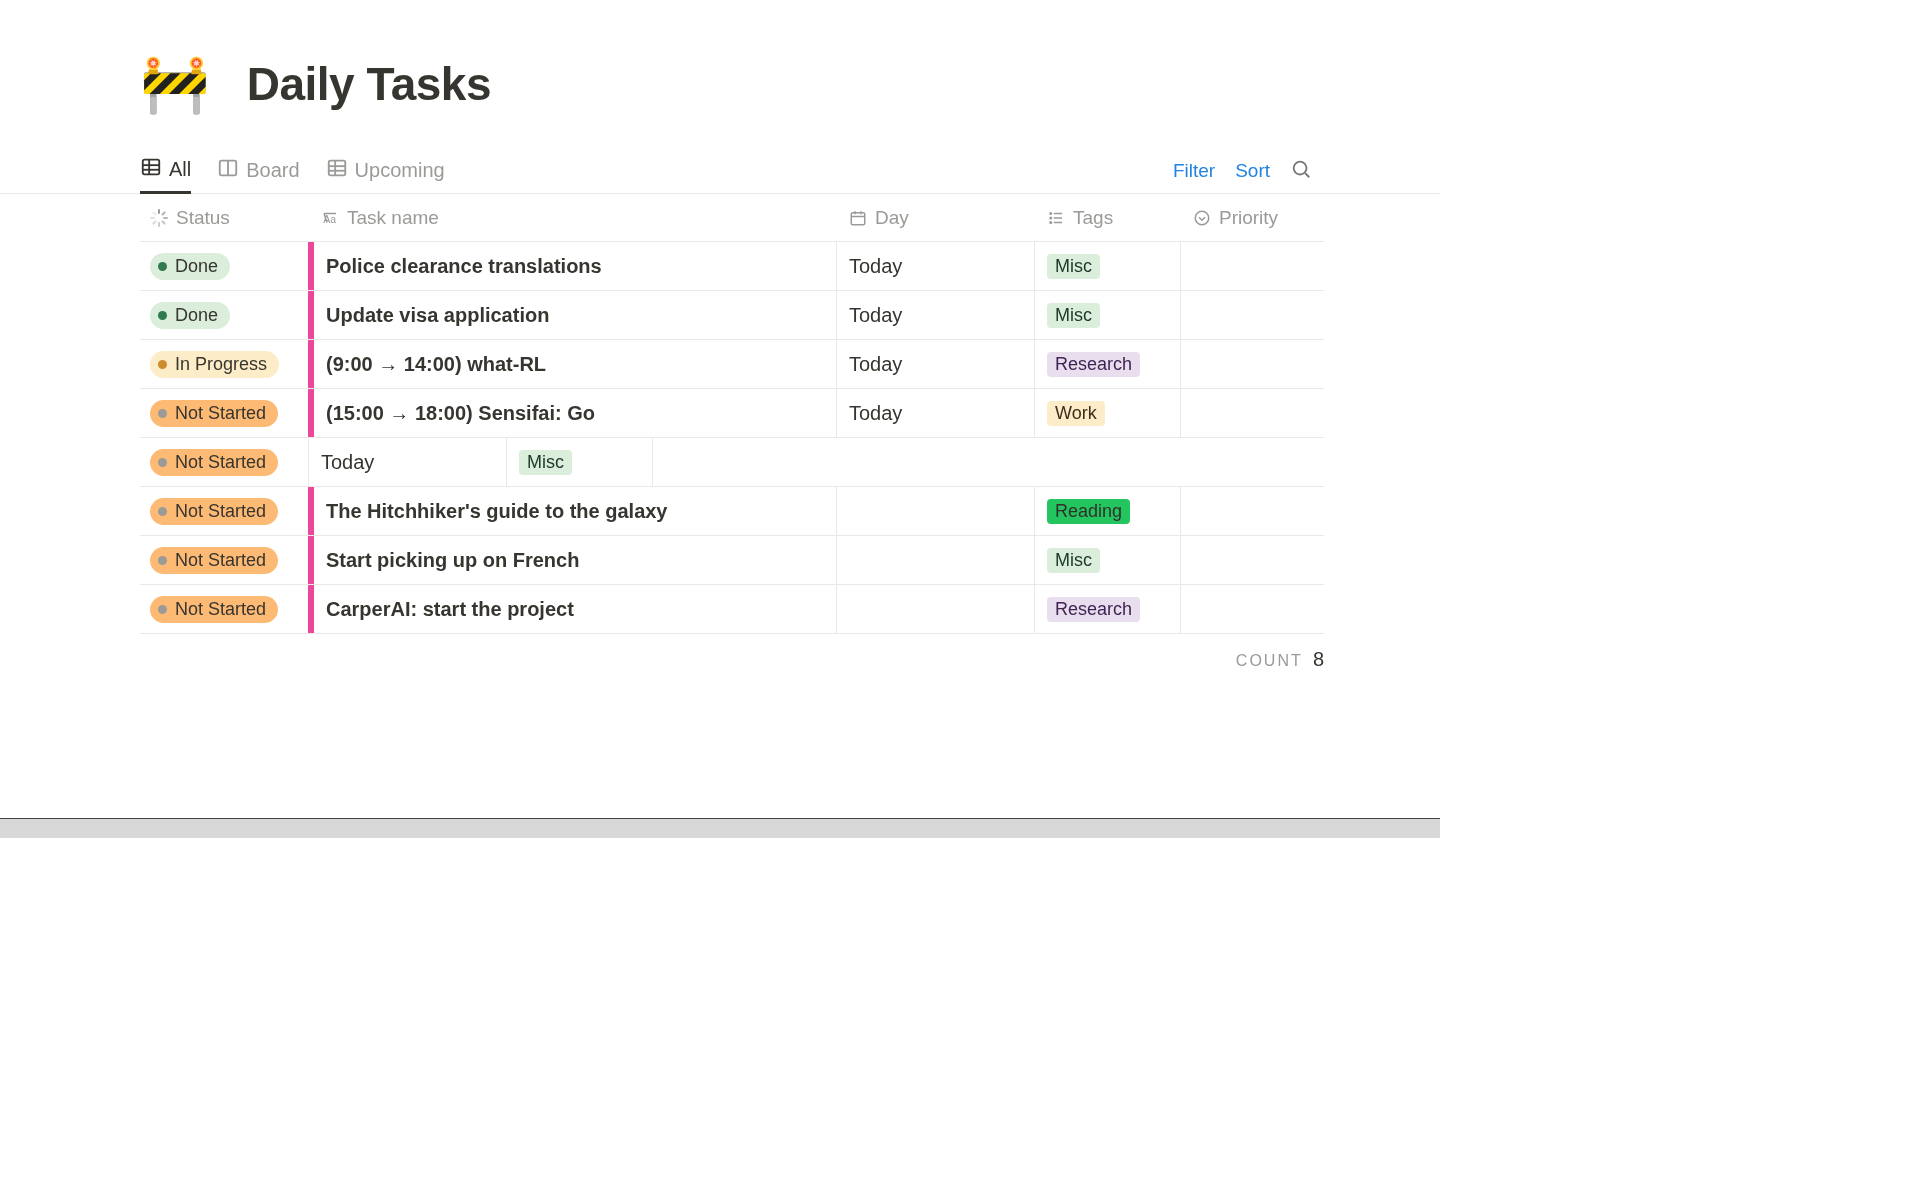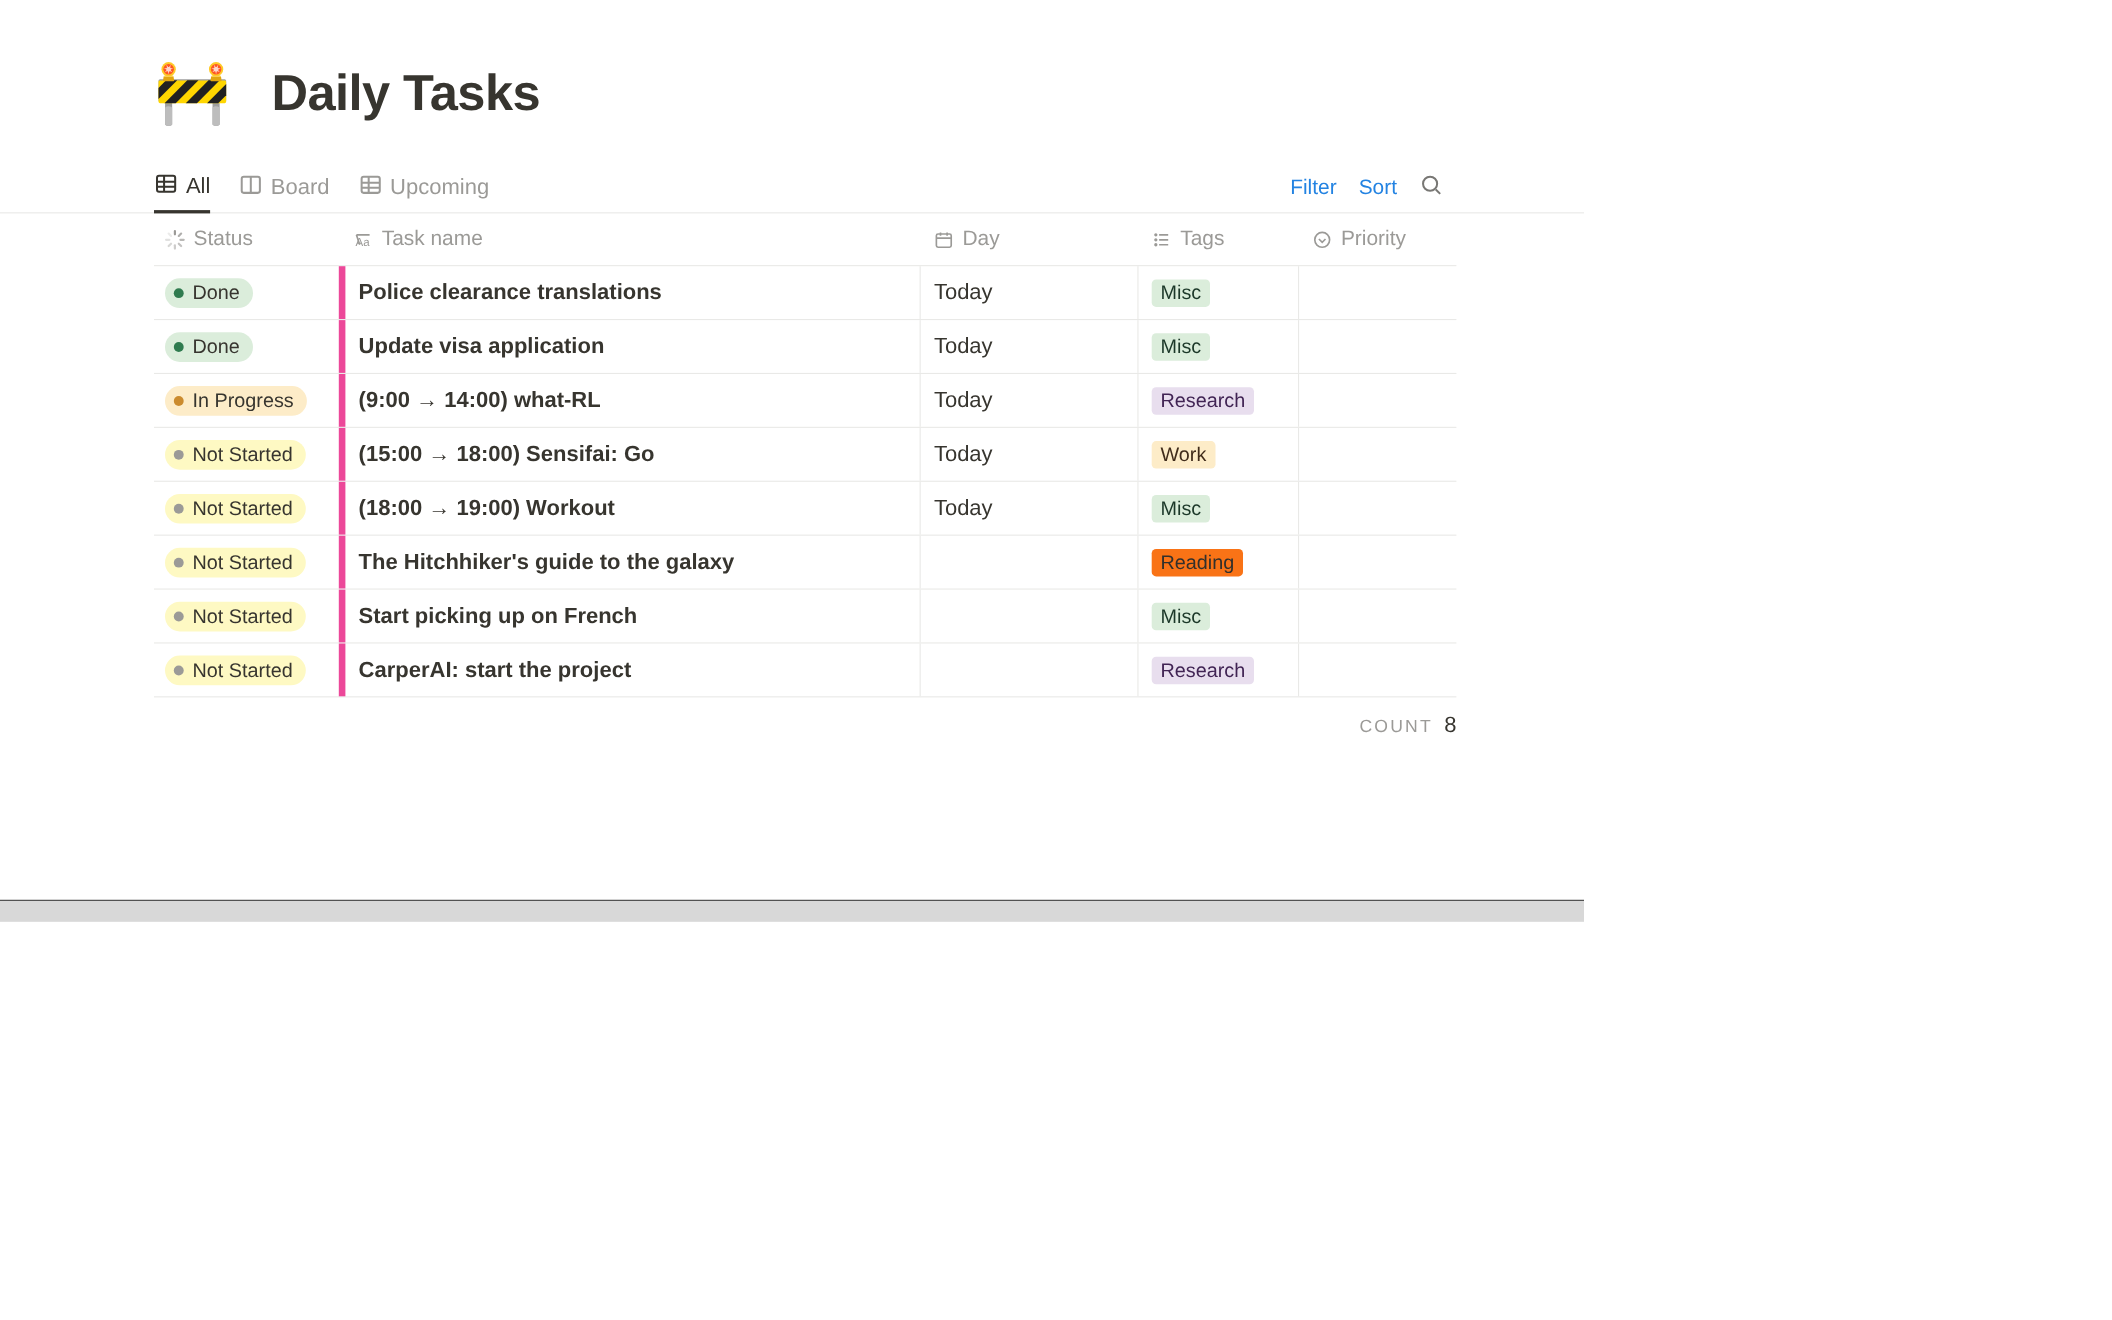--- a/index.html
+++ b/index.html
@@ -142,33 +142,33 @@
     padding: 3px 12px 3px 8px;
     font-size: 18px;
   }
   .pill .dot {
     width: 9px; height: 9px; border-radius: 50%;
   }
   .pill.done { background: #dbeddb; }
   .pill.done .dot { background: #2f7b4f; }
   .pill.progress { background: #fdecc8; }
   .pill.progress .dot { background: #cb8b2e; }
-  .pill.notstarted { background: #fef9c3; }
+  .pill.notstarted { background: #fdba74; }
   .pill.notstarted .dot { background: #9b9a97; }
 
   .tag {
     display: inline-block;
     border-radius: 4px;
     padding: 2px 8px;
     font-size: 18px;
   }
   .tag.misc     { background: #dbeddb; color: #1c3829; }
   .tag.research { background: #e8deee; color: #412454; }
   .tag.work     { background: #fdecc8; color: #402c1b; }
-  .tag.reading  { background: #f97316; color: #32302c; }
+  .tag.reading  { background: #22c55e; color: #32302c; }
 
   .count-row {
     width: 1184px;
     margin-left: 140px;
     text-align: right;
     padding-top: 14px;
     font-size: 16px;
     color: #9b9a97;
     letter-spacing: 2px;
   }
@@ -356,23 +356,20 @@
           <div class="col-tags">
             <span class="tag work">Work</span>
           </div>
           <div class="col-prio"></div>
         </div>
         <div class="trow">
           <div class="col-status"><span class="pill notstarted">
               <span class="dot"></span>
               <span>Not Started</span>
             </span></div>
-          <div class="col-task">
-            <span class="task-name">(18:00 → 19:00) Workout</span>
-          </div>
           <div class="col-day">
             <span class="day-text">Today</span>
           </div>
           <div class="col-tags">
             <span class="tag misc">Misc</span>
           </div>
           <div class="col-prio"></div>
         </div>
         <div class="trow">
           <div class="col-status"><span class="pill notstarted">

